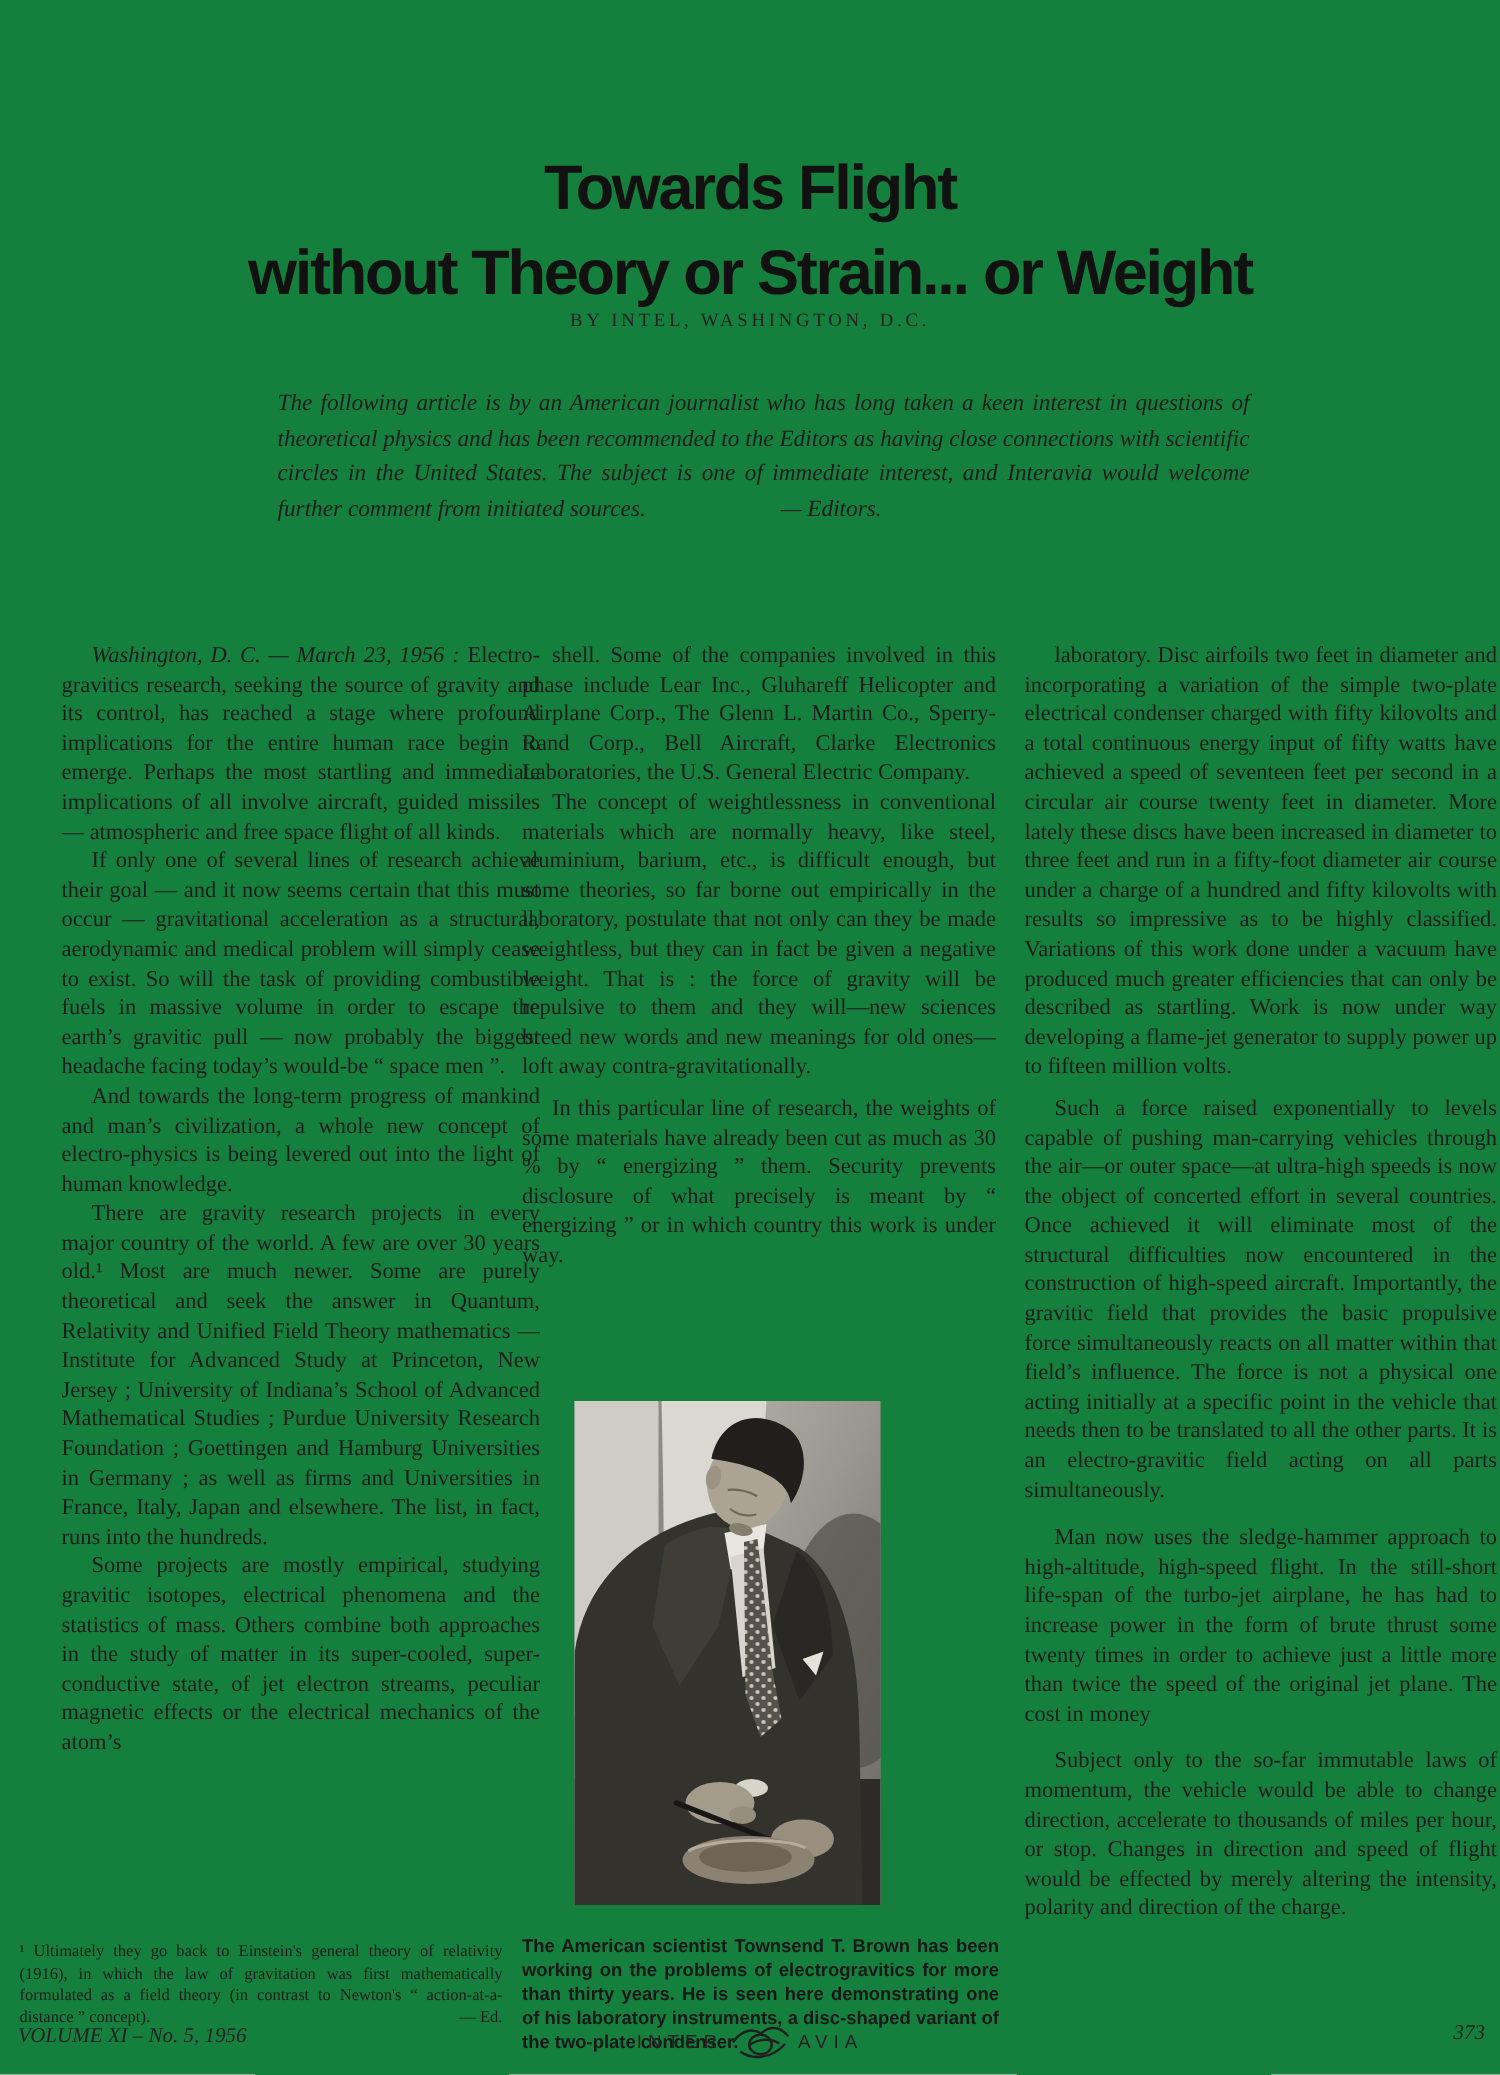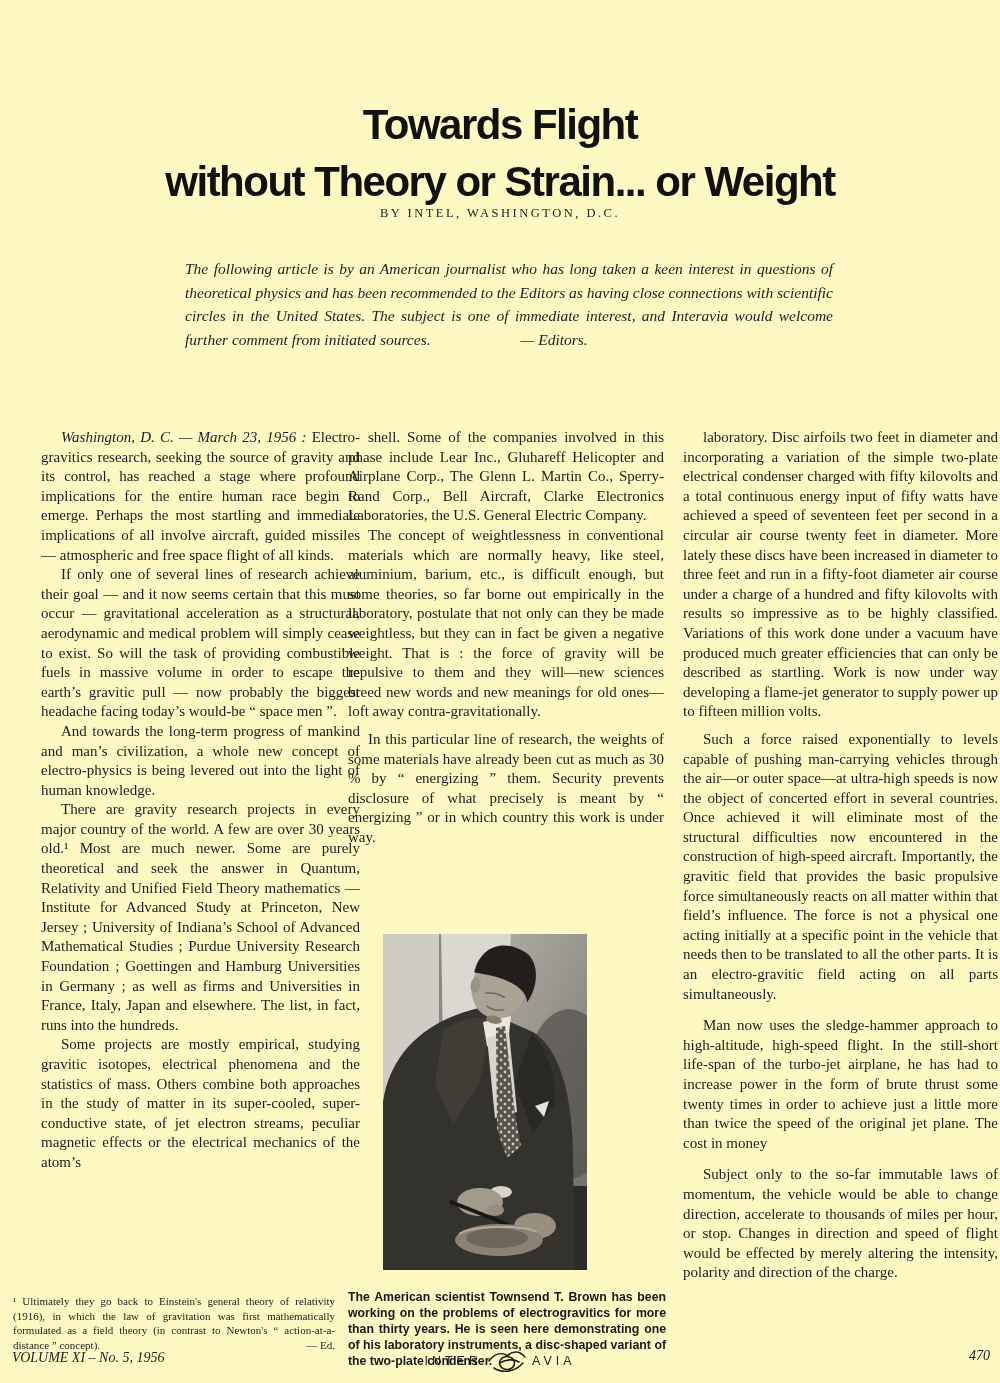--- a/index.html
+++ b/index.html
@@ -1,18 +1,18 @@
 <!DOCTYPE html>
 <html lang="en"><head>
 <meta charset="utf-8">
 <style>
   html,body { margin:0; padding:0; background:#e9e7e2; }
   .page {
     position:relative; width:1000px; height:1383px; margin:0 auto;
-    background:#fef9c3; color:#1c1c1c; overflow:hidden;
+    background:#15803d; color:#1c1c1c; overflow:hidden;
     font-family:"Liberation Serif", serif;
   }
 
   
   .title {
     position:absolute; top:76px; left:0; width:100%;
     text-align:center; font-family:"Liberation Sans", sans-serif;
     font-weight:700; color:#111; letter-spacing:-1.5px;
   }
   .title .t1 { display:block; font-size:42px; line-height:56px; }
@@ -178,15 +178,15 @@
           <ellipse cx="21" cy="15" rx="7.5" ry="6.5"></ellipse>
           <path d="M3,13 C9,5 16,4 22,8"></path>
           <path d="M39,9 C33,2 26,3 21,8"></path>
           <path d="M8,20 C15,25 28,25 37,15"></path>
           <path d="M14,15 C20,11 28,11 33,14"></path>
         </g>
       </svg>
       <span>AVIA</span>
     </span>
   </div>
-  <div class="footer-right">470</div>
+  <div class="footer-right">373</div>
 
 </div>
 
 </body></html>

